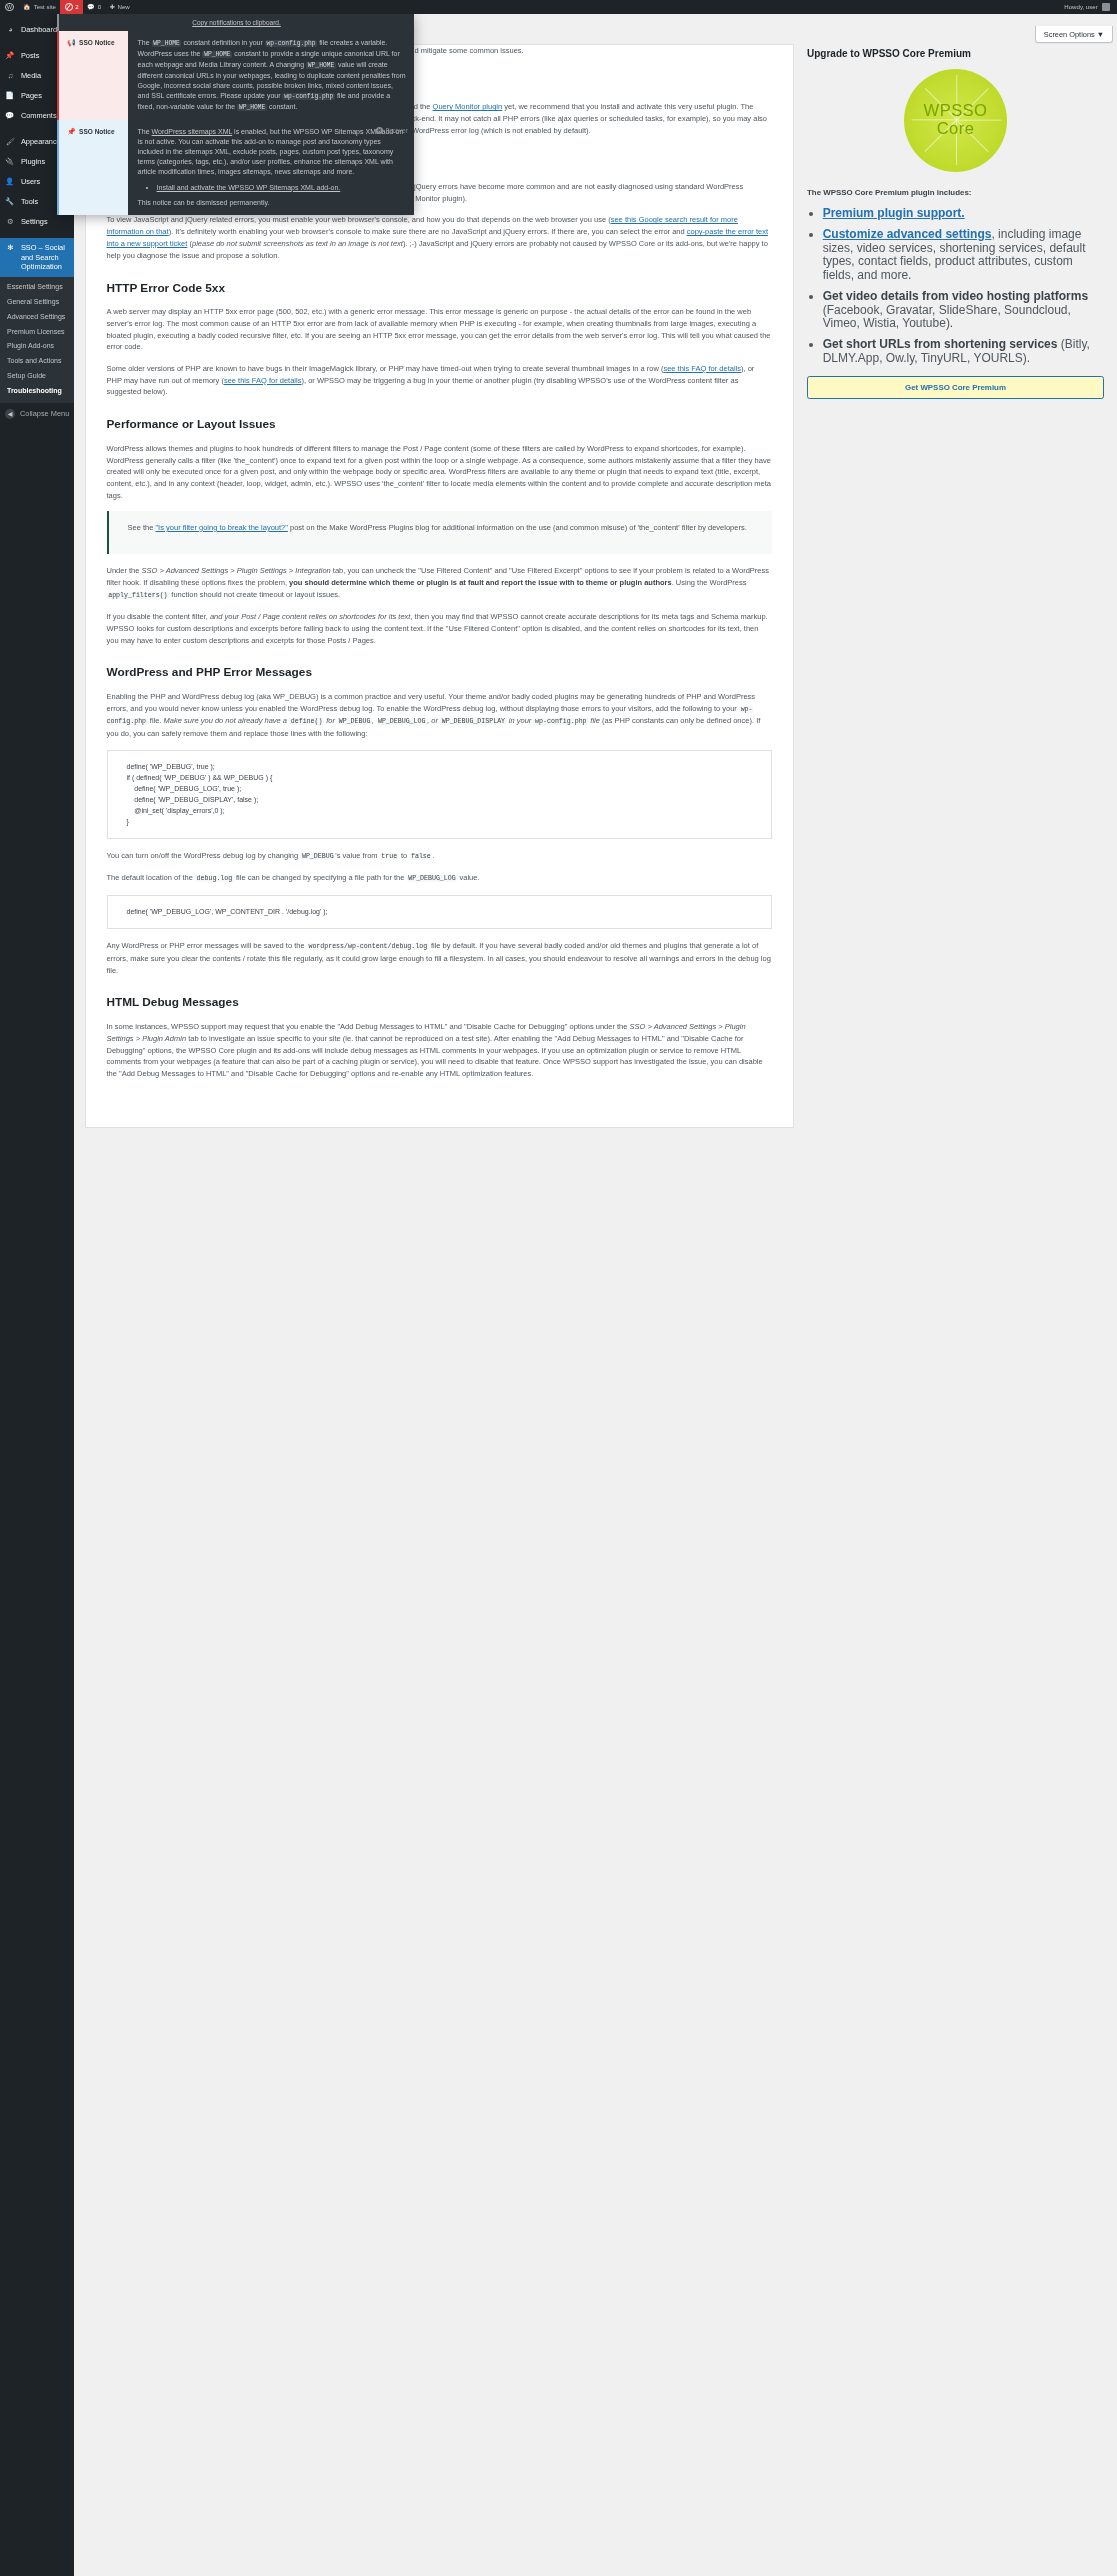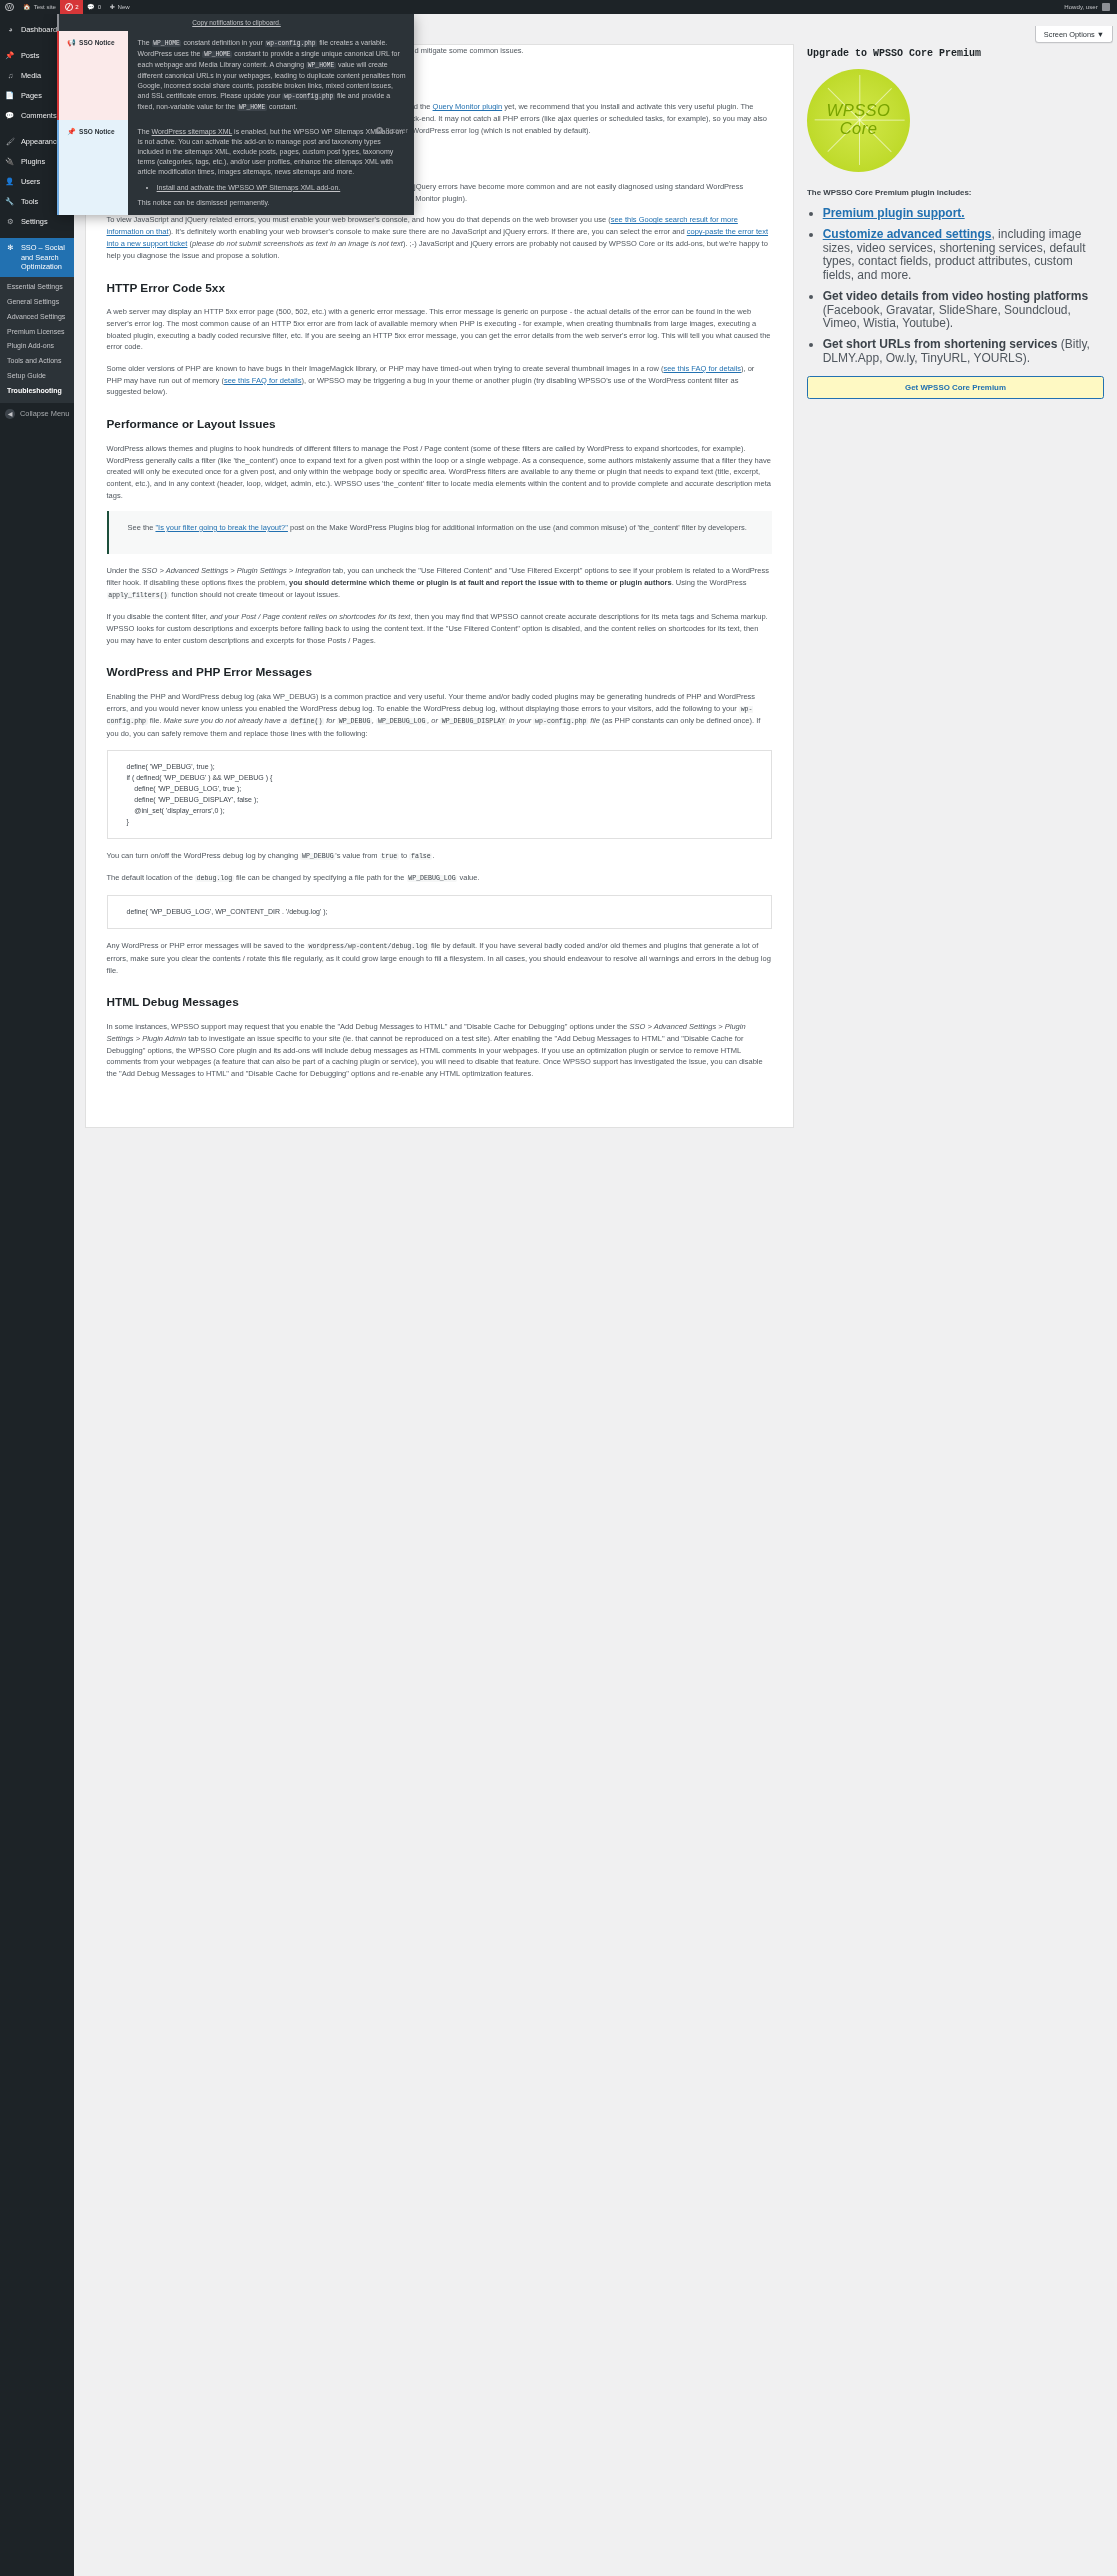--- a/index.html
+++ b/index.html
@@ -146,23 +146,23 @@
     border:0.9px solid #e0e0e0; background:#fff;
     padding:10.5px 12.2px 10.5px 19px; margin:0 0 11.3px 0;
     font-size:7px; line-height:11px; color:#3c434a; white-space:pre;
   }
 
   
   #side-card {
     position:absolute; top:33px; left:733px; width:297px;
   }
   #side-card h3 {
-    font-size:10px; font-weight:bold; color:#1d2327; margin:0 0 8.7px 0; line-height:13px;font-family:Liberation Mono, monospace;
-  }
-  .lime-wrap { text-align:left; margin:7px 0 12.2px 0;font-style:italic; }
+    font-size:10px; font-weight:bold; color:#1d2327; margin:0 0 8.7px 0; line-height:13px;
+  }
+  .lime-wrap { text-align:center; margin:7px 0 12.2px 0; }
   .lime {
     width:103px; height:103px; border-radius:50%;
     background:radial-gradient(circle at 50% 50%, #d2e84a 0%, #c3dd32 55%, #b5d419 100%);
     display:inline-block; position:relative;
   }
   .lime .seg {
     position:absolute; left:50%; top:50%; width:1.3px; height:45px;
     background:rgba(255,255,255,.55); transform-origin:top center;
   }
   .lime .ltext {

